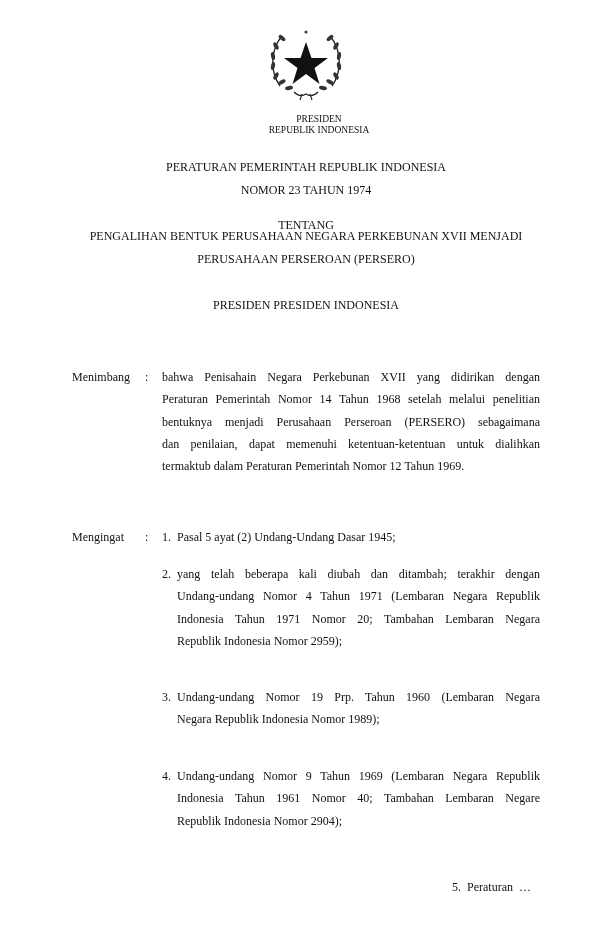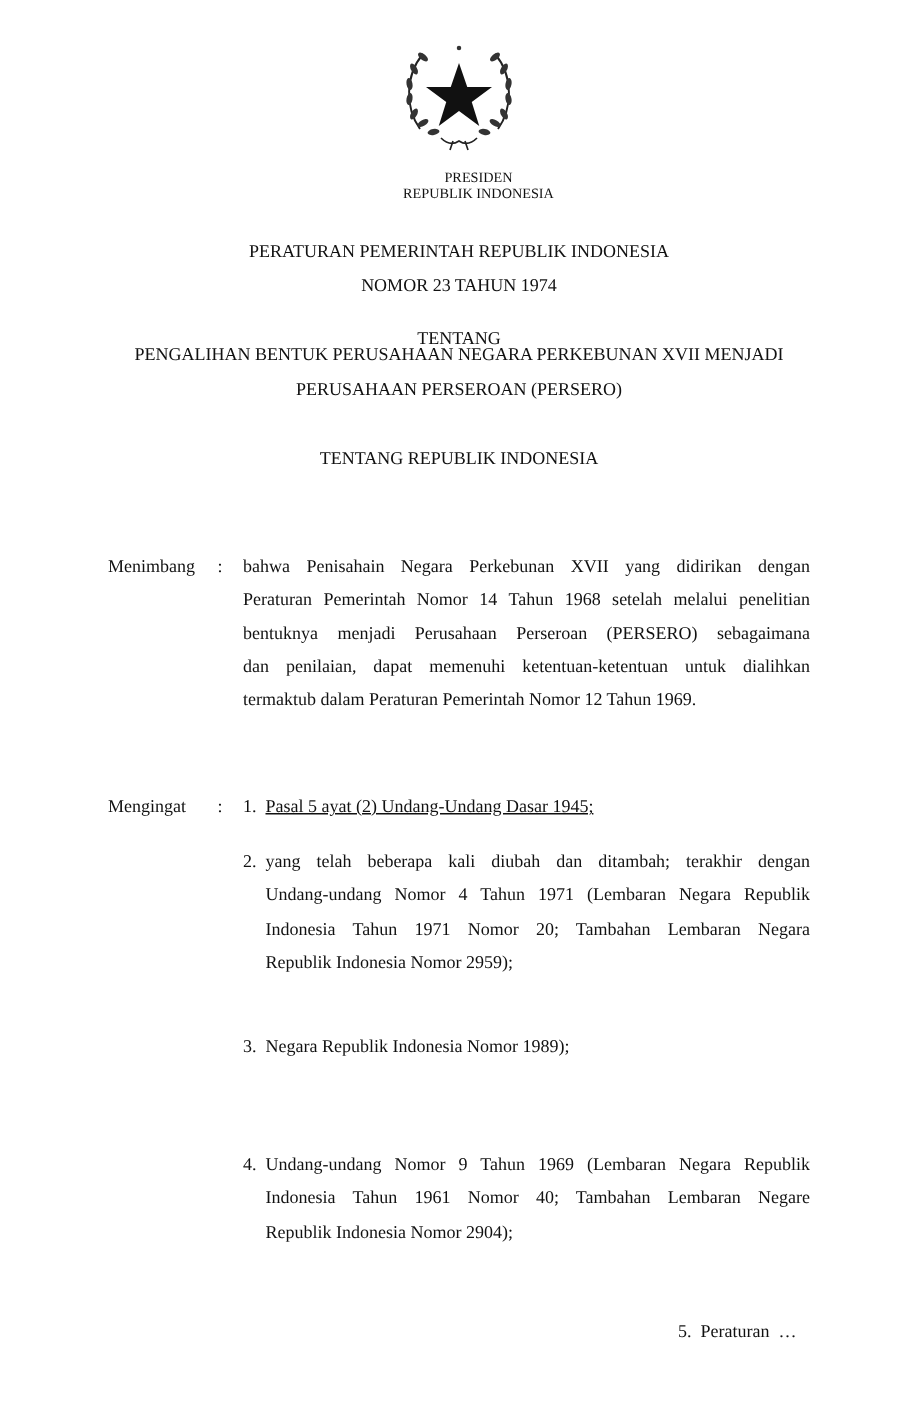--- a/index.html
+++ b/index.html
@@ -54,50 +54,51 @@
 </div>
 
 <div class="hdr-small" style="top:114px;">PRESIDEN</div>
 <div class="hdr-small" style="top:125px;">REPUBLIK INDONESIA</div>
 
 <div class="title-line" style="top:160px;">PERATURAN PEMERINTAH REPUBLIK INDONESIA</div>
 <div class="title-line" style="top:183px;">NOMOR 23 TAHUN 1974</div>
 <div class="title-line" style="top:206px;margin-top:12px;">TENTANG</div>
 <div class="title-line" style="top:229px;">PENGALIHAN BENTUK PERUSAHAAN NEGARA PERKEBUNAN XVII MENJADI</div>
 <div class="title-line" style="top:252px;">PERUSAHAAN PERSEROAN (PERSERO)</div>
-<div class="title-line" style="top:298px;">TENTANG REPUBLIK INDONESIA</div>
+<div class="title-line" style="top:298px;">PRESIDEN PRESIDEN INDONESIA</div>
 
 <div class="label" style="top:370px;">Menimbang</div>
 <div class="colon" style="top:370px;">:</div>
 <div class="para" style="top:366px;">
   <span class="ln">bahwa Penisahain Negara Perkebunan XVII yang didirikan dengan</span>
   <span class="ln">Peraturan Pemerintah  Nomor 14 Tahun 1968 setelah melalui penelitian</span>
   <span class="ln">bentuknya menjadi Perusahaan Perseroan (PERSERO) sebagaimana</span>
   <span class="ln">dan penilaian, dapat memenuhi ketentuan-ketentuan untuk dialihkan</span>
   <span class="ln last">termaktub dalam Peraturan Pemerintah  Nomor 12 Tahun 1969.</span>
 </div>
 
 <div class="label" style="top:530px;">Mengingat</div>
 <div class="colon" style="top:530px;">:</div>
 
 <div class="num" style="top:530px;">1.</div>
-<div class="item" style="top:526px;text-decoration:underline;">
+<div class="item" style="top:526px;">
   <span class="ln last">Pasal 5 ayat (2) Undang-Undang Dasar 1945;</span>
 </div>
 
 <div class="num" style="top:567px;">2.</div>
 <div class="item" style="top:563px;">
   <span class="ln">yang telah beberapa kali diubah dan ditambah; terakhir dengan</span>
   <span class="ln">Undang-undang  Nomor 4 Tahun 1971 (Lembaran Negara Republik</span>
   <span class="ln">Indonesia Tahun 1971 Nomor 20; Tambahan Lembaran Negara</span>
   <span class="ln last">Republik Indonesia Nomor 2959);</span>
 </div>
 
 <div class="num" style="top:690px;">3.</div>
 <div class="item" style="top:686px;">
+  <span class="ln">Undang-undang   Nomor 19 Prp. Tahun 1960 (Lembaran Negara</span>
   <span class="ln last">Negara Republik Indonesia Nomor 1989);</span>
 </div>
 
 <div class="num" style="top:769px;">4.</div>
 <div class="item" style="top:765px;">
   <span class="ln">Undang-undang  Nomor 9 Tahun 1969 (Lembaran Negara Republik</span>
   <span class="ln">Indonesia Tahun 1961 Nomor 40; Tambahan Lembaran Negare</span>
   <span class="ln last">Republik Indonesia Nomor 2904);</span>
 </div>
 

